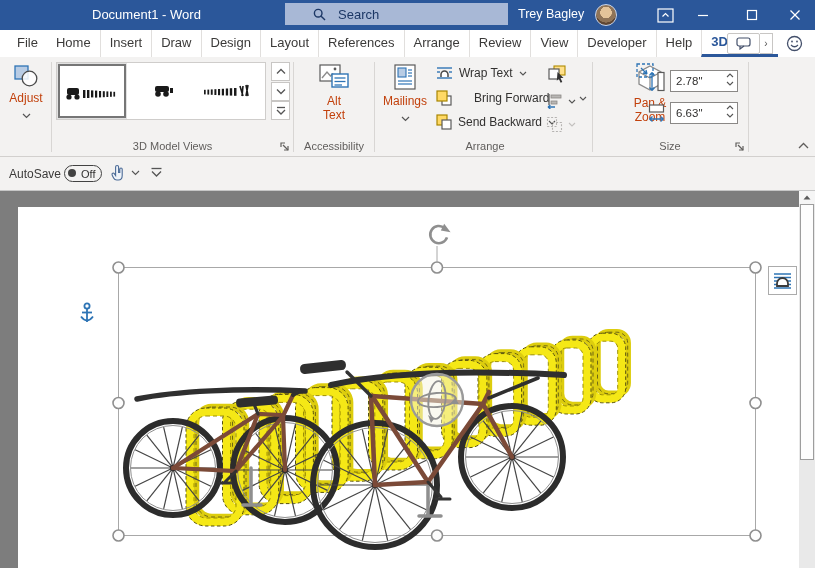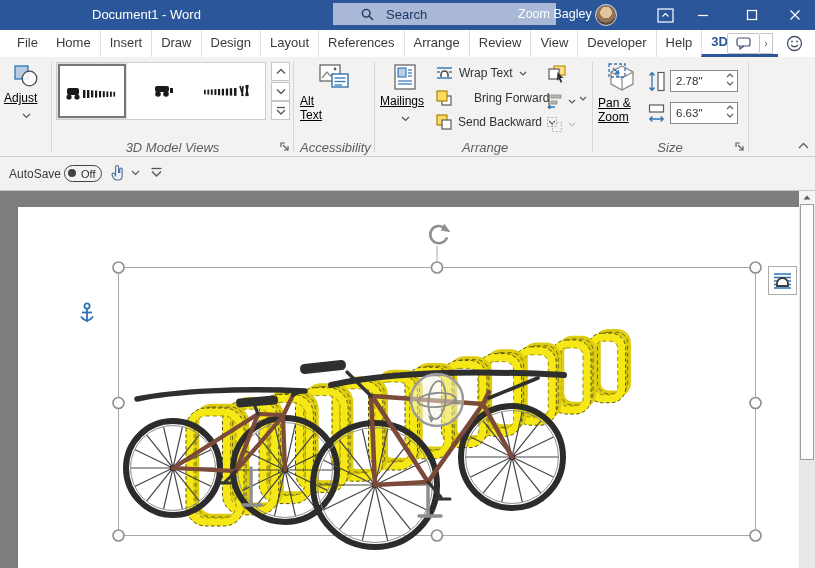--- a/index.html
+++ b/index.html
@@ -5,21 +5,21 @@
   :root{ --accent:#2b579a; --titlebar:#2b579a; --frame-brown:#7b4a38; }
   *{margin:0;padding:0;box-sizing:border-box;}
   html,body{width:815px;height:568px;overflow:hidden;}
   body{font-family:"Liberation Sans","DejaVu Sans",sans-serif;position:relative;background:#f3f2f1;
        -webkit-font-smoothing:antialiased;}
   .abs{position:absolute;}
 
   
   #titlebar{left:0;top:0;width:815px;height:30px;background:var(--titlebar);}
   #title-text{left:92px;top:7px;color:#fff;font-size:13px;}
-  #searchbox{left:285px;top:3px;width:223px;height:22px;background:#a8b8d6;display:flex;align-items:center;cursor:pointer;margin-left:48px;}
+  #searchbox{left:285px;top:3px;width:223px;height:22px;background:#a8b8d6;display:flex;align-items:center;cursor:pointer;}
   #searchbox span{color:#1c3765;font-size:13px;margin-left:12px;}
   #search-ic{margin-left:28px;}
   #user-name{left:518px;top:7px;color:#fff;font-size:12.5px;cursor:pointer;}
   #avatar{left:595px;top:4px;width:22px;height:22px;border-radius:50%;cursor:pointer;
           background:radial-gradient(circle at 50% 38%, #e4c49a 0 36%, #8f7458 37% 62%, #5f4734 63%);border:1px solid #c8d4ea;}
   .winbtn{top:0;width:40px;height:30px;display:flex;align-items:center;justify-content:center;cursor:pointer;}
 
   
   #tabrow{left:0;top:30px;width:815px;height:27px;background:#fff;display:flex;align-items:stretch;padding-left:8px;}
   .tab{font-size:13px;color:#3b3a39;line-height:26px;padding:0 9px;cursor:pointer;white-space:nowrap;}
@@ -27,23 +27,23 @@
   .tab.active{color:var(--accent);font-weight:700;border-bottom:3px solid var(--accent);line-height:24px;}
   #comment-btn{left:727px;top:33px;width:33px;height:21px;border:1px solid #c8c6c4;border-radius:2px;background:#fff;
                display:flex;align-items:center;justify-content:center;cursor:pointer;}
   #more-btn{left:760px;top:33px;width:13px;height:21px;border:1px solid #c8c6c4;border-left:none;background:#fff;
             font-size:10px;color:#555;display:flex;align-items:center;justify-content:center;cursor:pointer;}
   #smiley-btn{left:786px;top:35px;cursor:pointer;}
 
   
   #ribbon{left:0;top:57px;width:815px;height:100px;background:#f3f2f1;border-bottom:1px solid #d2d0ce;}
   .gsep{top:5px;width:1px;height:90px;background:#d8d6d4;}
-  .glabel{top:83px;font-size:13px;color:#605e5c;text-align:center;white-space:nowrap;font-style:italic;}
+  .glabel{top:83px;font-size:11px;color:#605e5c;text-align:center;white-space:nowrap;}
   .launcher{width:12px;height:12px;cursor:pointer;}
-  .biglbl{font-size:12px;color:#000000;text-align:left;text-decoration:underline;}
+  .biglbl{font-size:12px;color:#c2410c;text-align:center;}
   .rowlbl{font-size:12px;color:#323130;white-space:nowrap;}
   .ribbtn{cursor:pointer;}
   .gallery-thumb{background:#fff;cursor:pointer;}
   .scrollbtn{width:19px;height:19px;background:#fff;border:1px solid #c8c6c4;display:flex;align-items:center;justify-content:center;cursor:pointer;}
   .spin{width:68px;height:22px;background:#fff;border:1px solid #8a8886;cursor:text;}
   .spin .val{position:absolute;left:5px;top:4px;font-size:11.5px;color:#323130;}
   .spin .arrows{position:absolute;right:3px;top:2px;display:flex;flex-direction:column;gap:3px;cursor:pointer;}
 
   
   #qat{left:0;top:157px;width:815px;height:34px;background:#f3f2f1;border-bottom:1px solid #c6c6c6;padding-left:35px;}
@@ -67,21 +67,21 @@
 
 <div id="titlebar" class="abs">
   <span id="title-text" class="abs">Document1  -  Word</span>
   <div id="searchbox" class="abs">
     <svg id="search-ic" width="13" height="13" viewBox="0 0 13 13">
       <circle cx="5.2" cy="5.2" r="3.8" fill="none" stroke="#1c3765" stroke-width="1.4"></circle>
       <line x1="8.2" y1="8.2" x2="12" y2="12" stroke="#1c3765" stroke-width="1.4"></line>
     </svg>
     <span>Search</span>
   </div>
-  <span id="user-name" class="abs">Zoom Bagley</span>
+  <span id="user-name" class="abs">Trey Bagley</span>
   <div id="avatar" class="abs"></div>
   <div class="winbtn abs" style="left:645px">
     <svg width="17" height="15" viewBox="0 0 17 15">
       <rect x="1" y="1" width="15" height="13" fill="none" stroke="#fff" stroke-width="1.2"></rect>
       <polyline points="5.5,8.5 8.5,5.5 11.5,8.5" fill="none" stroke="#fff" stroke-width="1.2"></polyline>
     </svg>
   </div>
   <div class="winbtn abs" style="left:683px">
     <svg width="12" height="12" viewBox="0 0 12 12">
       <line x1="1" y1="6.5" x2="11" y2="6.5" stroke="#fff" stroke-width="1.2"></line>
@@ -306,21 +306,21 @@
       <rect x="1.5" y="1.5" width="9" height="9" fill="none" stroke="#b5b3b1" stroke-width="1.1" stroke-dasharray="2 1.6"></rect>
       <rect x="6.5" y="6.5" width="9" height="9" fill="none" stroke="#b5b3b1" stroke-width="1.1" stroke-dasharray="2 1.6"></rect>
     </svg>
     <svg width="8" height="5" viewBox="0 0 8 5">
         <polyline points="1,1 4,4 7,1" fill="none" stroke="#c3c1bf" stroke-width="1.1"></polyline>
       </svg>
   </div>
   <div class="glabel abs" style="left:420px;width:130px">Arrange</div>
   <div class="gsep abs" style="left:592px"></div>
 
-  <div class="ribbtn abs" style="left:598px;top:5px;width:48px;height:76px;text-align:center;">
+  <div class="ribbtn abs" style="left:626px;top:5px;width:48px;height:76px;text-align:center;">
     <svg width="30" height="30" viewBox="0 0 30 30">
       <polygon points="15,4 26,10 26,22 15,28 4,22 4,10" fill="#fff" stroke="#8a8a8a" stroke-width="1.3"></polygon>
       <path d="M4,10 L15,16 L26,10 M15,16 V28" fill="none" stroke="#8a8a8a" stroke-width="1.2"></path>
       <rect x="2" y="2" width="16" height="13" fill="none" stroke="#2e74b5" stroke-width="1.3" stroke-dasharray="3 2"></rect>
       <path d="M6,6 L12,12 M12,12 l-4,-1 M12,12 l-1,-4" fill="none" stroke="#2e74b5" stroke-width="1.3"></path>
     </svg>
     <div class="biglbl">Pan &amp;</div>
     <div class="biglbl">Zoom</div>
   </div>
   <svg class="abs" style="left:648px;top:14px" width="17" height="21" viewBox="0 0 17 21">

